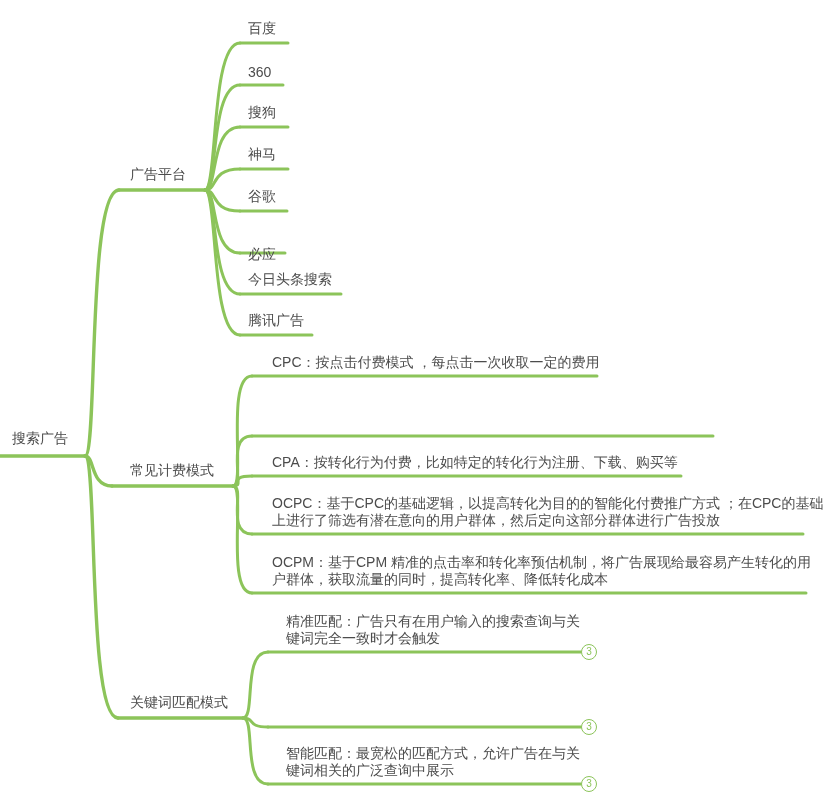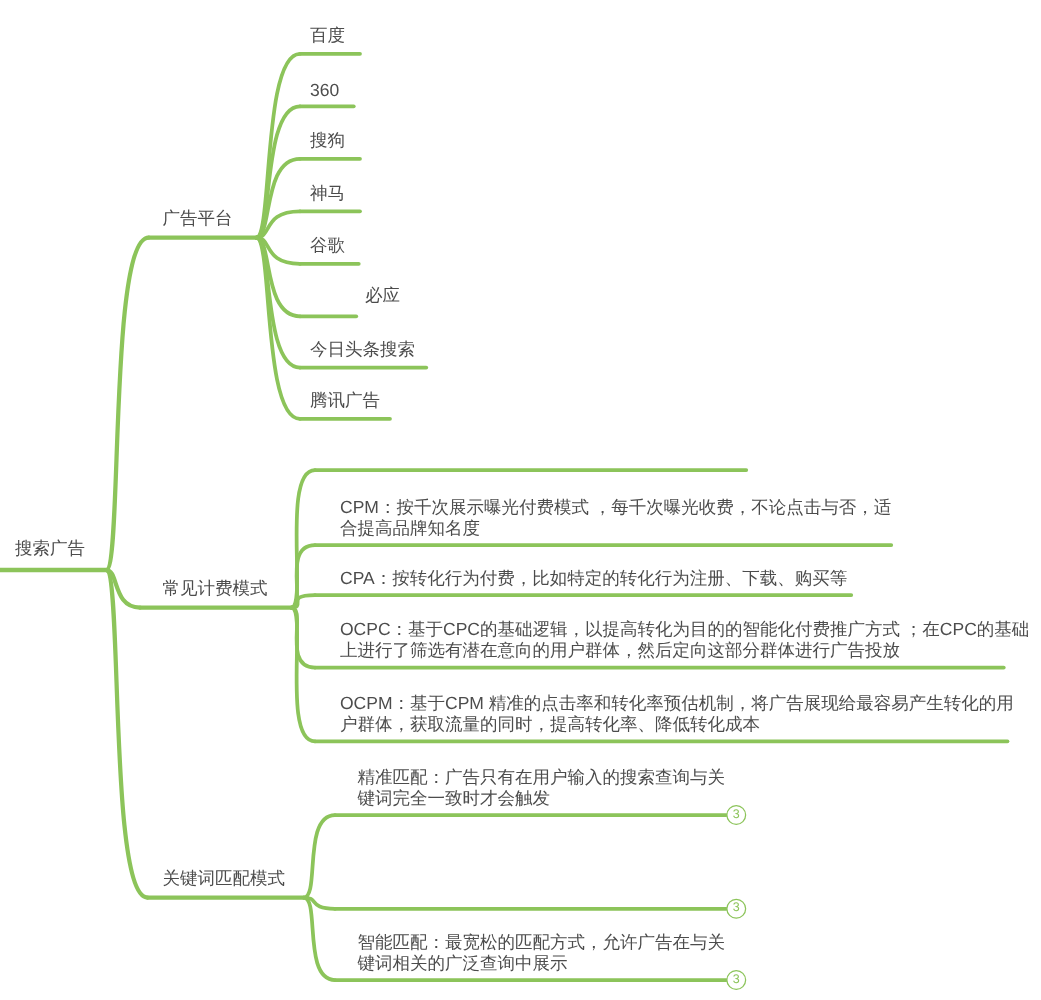--- a/index.html
+++ b/index.html
@@ -101,27 +101,26 @@
   </svg>
 
   <div class="node" style="left:12px; top:430px;">搜索广告</div>
 
   <div class="node" style="left:130px; top:166px;">广告平台</div>
   <div class="node" style="left:248px; top:20px;">百度</div>
   <div class="node" style="left:248px; top:64px;">360</div>
   <div class="node" style="left:248px; top:104px;">搜狗</div>
   <div class="node" style="left:248px; top:146px;">神马</div>
   <div class="node" style="left:248px; top:188px;">谷歌</div>
-  <div class="node" style="left:248px; top:228px;margin-left:44px;">必应</div>
+  <div class="node" style="left:248px; top:246px;">必应</div>
   <div class="node" style="left:248px; top:271px;">今日头条搜索</div>
   <div class="node" style="left:248px; top:312px;">腾讯广告</div>
 
   <div class="node" style="left:130px; top:462px;">常见计费模式</div>
-  <div class="node" style="left:272px; top:397px;">CPM：按千次展示曝光付费模式 ，每千次曝光收费，不论点击与否，适
-合提高品牌知名度</div>
+  <div class="node" style="left:272px; top:354px;">CPC：按点击付费模式 ，每点击一次收取一定的费用</div>
   <div class="node" style="left:272px; top:454px;">CPA：按转化行为付费，比如特定的转化行为注册、下载、购买等</div>
   <div class="node" style="left:272px; top:495px;">OCPC：基于CPC的基础逻辑，以提高转化为目的的智能化付费推广方式 ；在CPC的基础
 上进行了筛选有潜在意向的用户群体，然后定向这部分群体进行广告投放</div>
   <div class="node" style="left:272px; top:554px;">OCPM：基于CPM 精准的点击率和转化率预估机制，将广告展现给最容易产生转化的用
 户群体，获取流量的同时，提高转化率、降低转化成本</div>
 
   <div class="node" style="left:130px; top:694px;">关键词匹配模式</div>
   <div class="node" style="left:286px; top:613px;">精准匹配：广告只有在用户输入的搜索查询与关
 键词完全一致时才会触发</div>
   <div class="node" style="left:286px; top:745px;">智能匹配：最宽松的匹配方式，允许广告在与关

